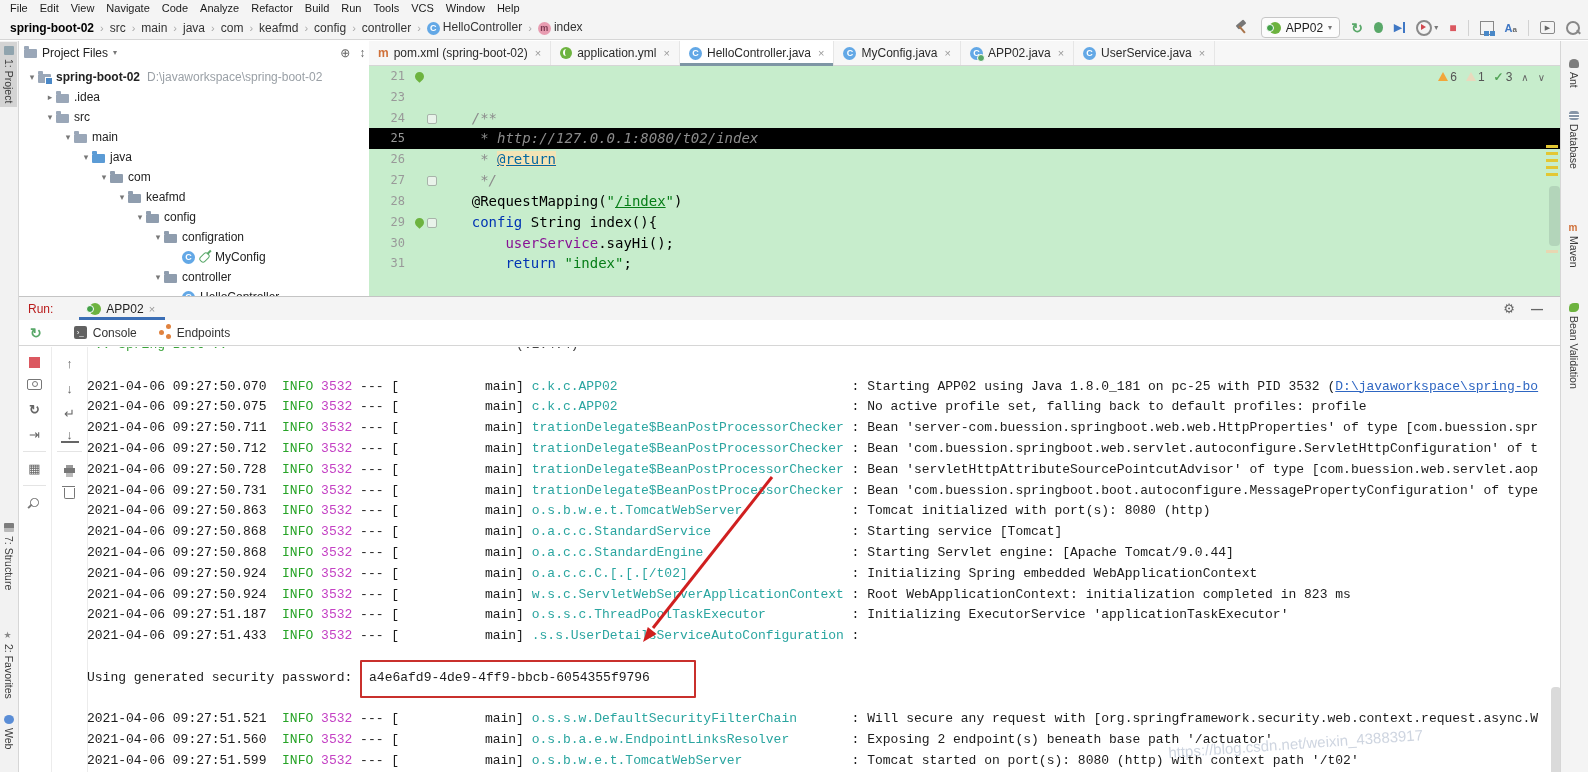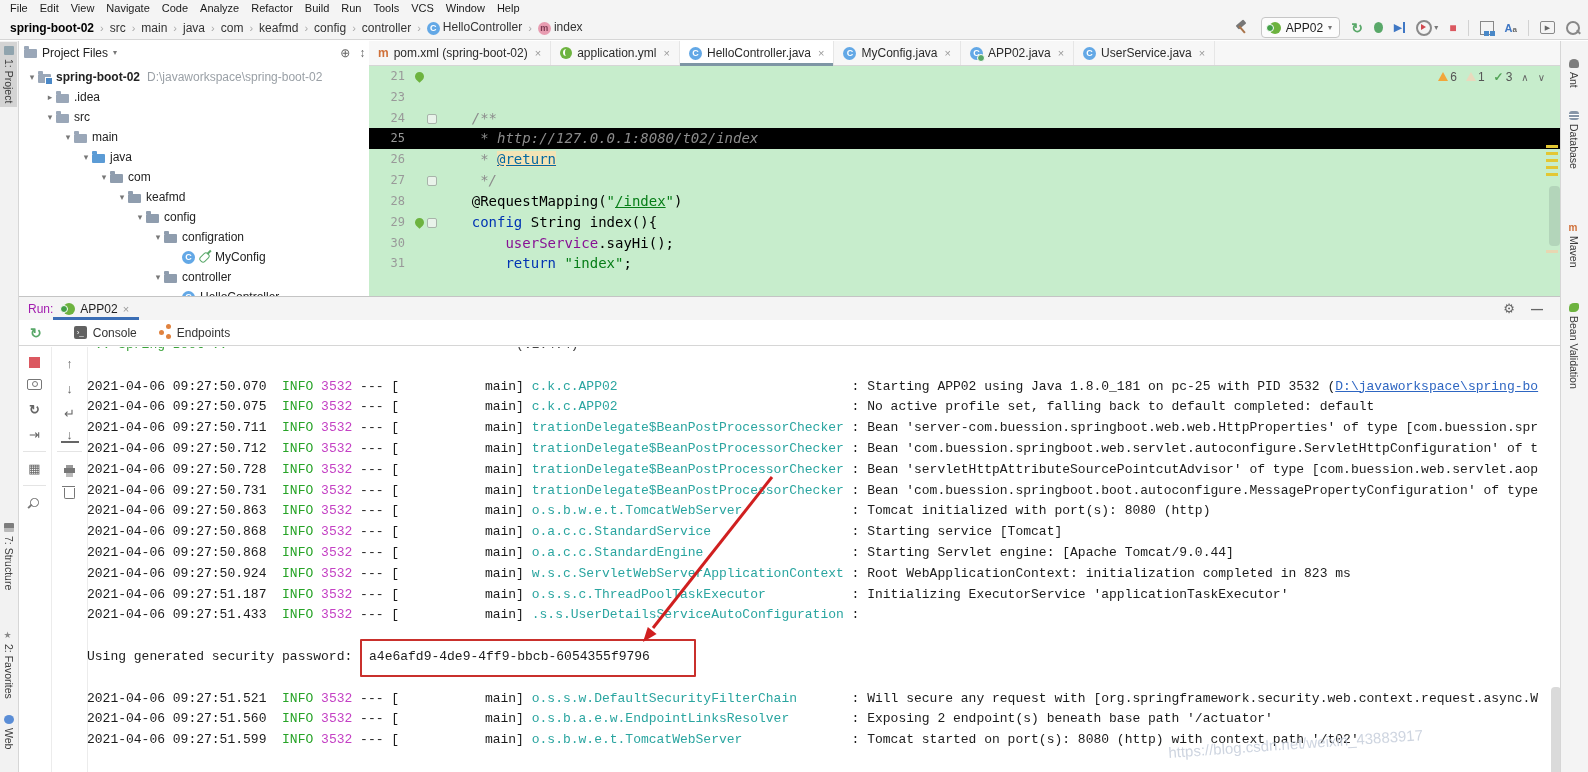--- a/index.html
+++ b/index.html
@@ -133,21 +133,21 @@
   .tri.pale{border-bottom-color:#e9d9bd}
   .typo{color:#53a457;font-weight:bold;margin-right:2px}
   .insp-chev{color:#666;font-size:10px}
   .stripe-mark{position:absolute;right:3px;width:12px;height:3px;background:#e3c732}
   .stripe-thumb{position:absolute;right:1px;width:11px;border-radius:4px;background:rgba(130,150,140,.28)}
   .stripe-tan{position:absolute;right:3px;width:12px;height:3px;background:#e8d7b2}
   
   .runpanel{position:absolute;left:18px;top:296px;right:27px;bottom:0;background:#fff}
   .rhead{height:24px;background:#f4f4f4;border-top:1px solid #c4c4c4;display:flex;align-items:center;
          font-size:12px;padding-left:10px;box-sizing:border-box}
-  .rhead .rlabel{margin-right:0;color:#a21caf}
+  .rhead .rlabel{margin-right:26px;color:#b91c1c}
   .rtab{position:relative;height:100%;display:flex;align-items:center;gap:5px;padding:0 10px}
   .rtab::after{content:"";position:absolute;left:0;right:0;bottom:0;height:3px;background:#3b6eb5}
   .rtab .x{color:#9a9a9a;font-size:11px}
   .rhead .hicons{margin-left:auto;display:flex;gap:16px;padding-right:18px;align-items:center}
   .rtabs{height:26px;border-bottom:1px solid #d6d6d6;display:flex;align-items:center;font-size:12px;
          color:#333;box-sizing:border-box}
   .rerun{margin-left:12px;margin-right:22px}
   .ctab{display:flex;align-items:center;gap:6px;padding:0 10px;height:100%}
   .con-ic{width:13px;height:13px;background:#616161;border-radius:2px;color:#fff;font-size:8px;
           display:inline-flex;align-items:center;justify-content:center;flex:none}
@@ -481,28 +481,29 @@
         </div>
       <div class="ic">
           <span class="trash"></span>
         </div>
     </div>
     <div class="console">
       <div class="console-inner" id="consoleInner">
           <div class="crow"><span class="k-banner"> :: Spring Boot ::</span><span class="k-dim">                                     (v2.4.4)</span></div>
           <div class="crow"></div>
           <div class="crow"><span class="k-fg">2021-04-06 09:27:50.070  </span><span class="k-info">INFO</span><span class="k-fg"> </span><span class="k-pid">3532</span><span class="k-fg"> --- [           main] </span><span class="k-logger">c.k.c.APP02                             </span><span class="k-fg"> : Starting APP02 using Java 1.8.0_181 on pc-25 with PID 3532 (</span><span class="k-link">D:\javaworkspace\spring-bo</span></div>
-          <div class="crow"><span class="k-fg">2021-04-06 09:27:50.075  </span><span class="k-info">INFO</span><span class="k-fg"> </span><span class="k-pid">3532</span><span class="k-fg"> --- [           main] </span><span class="k-logger">c.k.c.APP02                             </span><span class="k-fg"> : No active profile set, falling back to default completed: default</span></div>
+          <div class="crow"><span class="k-fg">2021-04-06 09:27:50.075  </span><span class="k-info">INFO</span><span class="k-fg"> </span><span class="k-pid">3532</span><span class="k-fg"> --- [           main] </span><span class="k-logger">c.k.c.APP02                             </span><span class="k-fg"> : No active profile set, falling back to default profiles: profile</span></div>
           <div class="crow"><span class="k-fg">2021-04-06 09:27:50.711  </span><span class="k-info">INFO</span><span class="k-fg"> </span><span class="k-pid">3532</span><span class="k-fg"> --- [           main] </span><span class="k-logger">trationDelegate$BeanPostProcessorChecker</span><span class="k-fg"> : Bean 'server-com.buession.springboot.web.web.HttpProperties' of type [com.buession.spr</span></div>
           <div class="crow"><span class="k-fg">2021-04-06 09:27:50.712  </span><span class="k-info">INFO</span><span class="k-fg"> </span><span class="k-pid">3532</span><span class="k-fg"> --- [           main] </span><span class="k-logger">trationDelegate$BeanPostProcessorChecker</span><span class="k-fg"> : Bean 'com.buession.springboot.web.servlet.autoconfigure.ServletHttpConfiguration' of t</span></div>
           <div class="crow"><span class="k-fg">2021-04-06 09:27:50.728  </span><span class="k-info">INFO</span><span class="k-fg"> </span><span class="k-pid">3532</span><span class="k-fg"> --- [           main] </span><span class="k-logger">trationDelegate$BeanPostProcessorChecker</span><span class="k-fg"> : Bean 'servletHttpAttributeSourcePointcutAdvisor' of type [com.buession.web.servlet.aop</span></div>
           <div class="crow"><span class="k-fg">2021-04-06 09:27:50.731  </span><span class="k-info">INFO</span><span class="k-fg"> </span><span class="k-pid">3532</span><span class="k-fg"> --- [           main] </span><span class="k-logger">trationDelegate$BeanPostProcessorChecker</span><span class="k-fg"> : Bean 'com.buession.springboot.boot.autoconfigure.MessagePropertyConfiguration' of type</span></div>
           <div class="crow"><span class="k-fg">2021-04-06 09:27:50.863  </span><span class="k-info">INFO</span><span class="k-fg"> </span><span class="k-pid">3532</span><span class="k-fg"> --- [           main] </span><span class="k-logger">o.s.b.w.e.t.TomcatWebServer             </span><span class="k-fg"> : Tomcat initialized with port(s): 8080 (http)</span></div>
           <div class="crow"><span class="k-fg">2021-04-06 09:27:50.868  </span><span class="k-info">INFO</span><span class="k-fg"> </span><span class="k-pid">3532</span><span class="k-fg"> --- [           main] </span><span class="k-logger">o.a.c.c.StandardService                 </span><span class="k-fg"> : Starting service [Tomcat]</span></div>
           <div class="crow"><span class="k-fg">2021-04-06 09:27:50.868  </span><span class="k-info">INFO</span><span class="k-fg"> </span><span class="k-pid">3532</span><span class="k-fg"> --- [           main] </span><span class="k-logger">o.a.c.c.StandardEngine                  </span><span class="k-fg"> : Starting Servlet engine: [Apache Tomcat/9.0.44]</span></div>
+          <div class="crow"><span class="k-fg">2021-04-06 09:27:50.924  </span><span class="k-info">INFO</span><span class="k-fg"> </span><span class="k-pid">3532</span><span class="k-fg"> --- [           main] </span><span class="k-logger">o.a.c.c.C.[.[.[/t02]                    </span><span class="k-fg"> : Initializing Spring embedded WebApplicationContext</span></div>
           <div class="crow"><span class="k-fg">2021-04-06 09:27:50.924  </span><span class="k-info">INFO</span><span class="k-fg"> </span><span class="k-pid">3532</span><span class="k-fg"> --- [           main] </span><span class="k-logger">w.s.c.ServletWebServerApplicationContext</span><span class="k-fg"> : Root WebApplicationContext: initialization completed in 823 ms</span></div>
           <div class="crow"><span class="k-fg">2021-04-06 09:27:51.187  </span><span class="k-info">INFO</span><span class="k-fg"> </span><span class="k-pid">3532</span><span class="k-fg"> --- [           main] </span><span class="k-logger">o.s.s.c.ThreadPoolTaskExecutor          </span><span class="k-fg"> : Initializing ExecutorService 'applicationTaskExecutor'</span></div>
           <div class="crow"><span class="k-fg">2021-04-06 09:27:51.433  </span><span class="k-info">INFO</span><span class="k-fg"> </span><span class="k-pid">3532</span><span class="k-fg"> --- [           main] </span><span class="k-logger">.s.s.UserDetailsServiceAutoConfiguration</span><span class="k-fg"> : </span></div>
           <div class="crow"></div>
           <div class="crow"><span class="k-fg">Using generated security password: </span><span class="pwbox">a4e6afd9-4de9-4ff9-bbcb-6054355f9796</span></div>
           <div class="crow"></div>
           <div class="crow"><span class="k-fg">2021-04-06 09:27:51.521  </span><span class="k-info">INFO</span><span class="k-fg"> </span><span class="k-pid">3532</span><span class="k-fg"> --- [           main] </span><span class="k-logger">o.s.s.w.DefaultSecurityFilterChain      </span><span class="k-fg"> : Will secure any request with [org.springframework.security.web.context.request.async.W</span></div>
           <div class="crow"><span class="k-fg">2021-04-06 09:27:51.560  </span><span class="k-info">INFO</span><span class="k-fg"> </span><span class="k-pid">3532</span><span class="k-fg"> --- [           main] </span><span class="k-logger">o.s.b.a.e.w.EndpointLinksResolver       </span><span class="k-fg"> : Exposing 2 endpoint(s) beneath base path '/actuator'</span></div>
           <div class="crow"><span class="k-fg">2021-04-06 09:27:51.599  </span><span class="k-info">INFO</span><span class="k-fg"> </span><span class="k-pid">3532</span><span class="k-fg"> --- [           main] </span><span class="k-logger">o.s.b.w.e.t.TomcatWebServer             </span><span class="k-fg"> : Tomcat started on port(s): 8080 (http) with context path '/t02'</span></div>
         </div>

